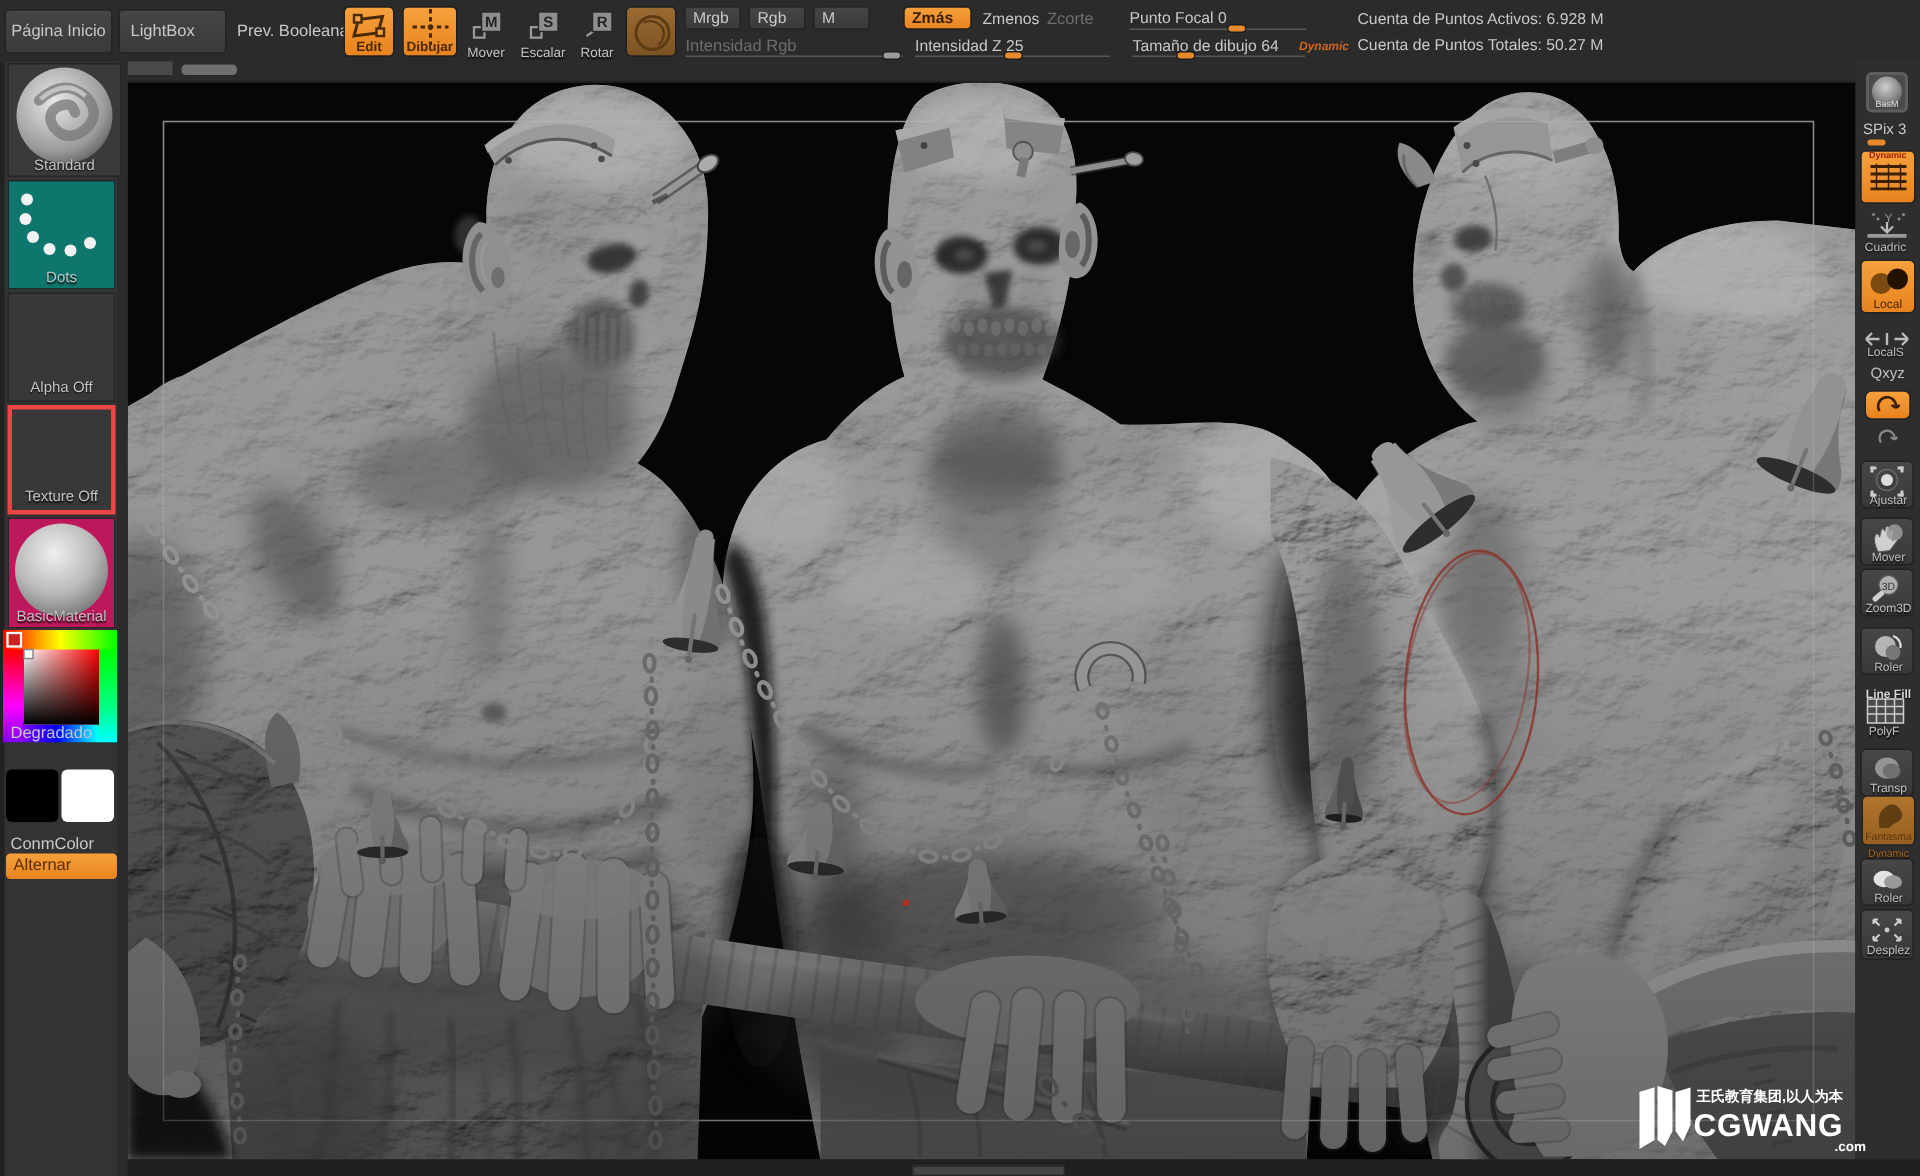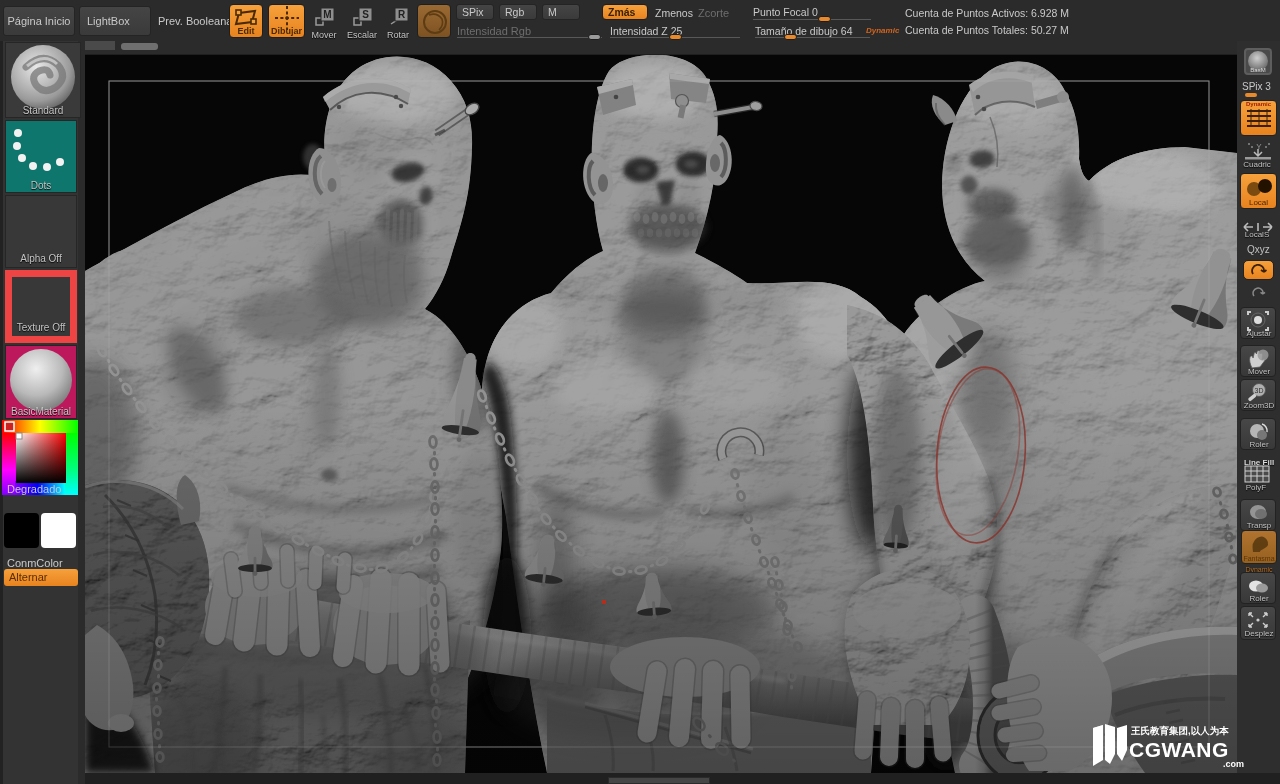--- a/index.html
+++ b/index.html
@@ -803,21 +803,21 @@
       <span class="sideLbl" style="bottom:-2px;font-size:9px;">Rotar</span>
     </div>
 
     <div class="abs" style="left:417px;top:4px;width:34px;height:34px;background:linear-gradient(#9a6a33,#7d5222);border:1px solid #1f1f1f;border-radius:4px;">
       <svg width="28" height="28" viewBox="0 0 28 28" style="position:absolute;left:3px;top:3px;">
         <circle cx="14" cy="14" r="11" fill="none" stroke="#5d3c14" stroke-width="2"></circle>
         <path d="M8 7 q8 -3 13 4 q2 6 -3 11" fill="none" stroke="#5d3c14" stroke-width="1.6"></path>
       </svg>
     </div>
 
-    <div class="btn abs" style="left:456px;top:4px;width:38px;height:16px;font-size:10.5px;justify-content:flex-start;padding-left:5px;">SPix</div>
+    <div class="btn abs" style="left:456px;top:4px;width:38px;height:16px;font-size:10.5px;justify-content:flex-start;padding-left:5px;">Mrgb</div>
     <div class="btn abs" style="left:499px;top:4px;width:38px;height:16px;font-size:10.5px;justify-content:flex-start;padding-left:5px;">Rgb</div>
     <div class="btn abs" style="left:542px;top:4px;width:38px;height:16px;font-size:10.5px;justify-content:flex-start;padding-left:5px;">M</div>
     <div class="abs dim" style="left:457px;top:25px;font-size:11px;">Intensidad Rgb</div>
     <div class="track" style="left:457px;top:37px;width:145px;"></div>
     <div class="knob" style="left:588px;top:34px;"></div>
 
     <div class="obtn abs" style="left:602px;top:4px;width:46px;height:16px;display:flex;align-items:center;padding-left:5px;font-size:10.5px;font-weight:bold;">Zmás</div>
     <div class="lbl abs" style="left:655px;top:7px;">Zmenos</div>
     <div class="abs dim" style="left:698px;top:7px;font-size:11px;">Zcorte</div>
     <div class="lbl abs" style="left:610px;top:25px;">Intensidad Z 25</div>
@@ -870,21 +870,21 @@
             <circle cx="54" cy="41" r="4"></circle>
         </g>
       </svg>
       <div class="sideLbl" style="bottom:1px;">Dots</div>
     </div>
 
     <div class="abs" style="left:5px;top:154px;width:72px;height:73px;background:#383838;border:1px solid #262626;">
       <div class="sideLbl" style="bottom:3px;">Alpha Off</div>
     </div>
 
-    <div class="abs" style="left:5px;top:229px;width:72px;height:73px;background:#383838;border:7px solid #ef4444;">
+    <div class="abs" style="left:5px;top:229px;width:72px;height:73px;background:#383838;border:3px solid #ef4444;">
       <div class="sideLbl" style="bottom:3px;">Texture Off</div>
     </div>
 
     <div class="abs" style="left:5px;top:304px;width:72px;height:74px;background:#be185d;border:1px solid #262626;">
       <svg width="70" height="72" viewBox="0 0 70 72">
         <defs>
           <radialGradient id="matg" cx="42%" cy="32%" r="78%">
             <stop offset="0" stop-color="#efefef"></stop>
               <stop offset="0.55" stop-color="#b9b9b9"></stop>
               <stop offset="1" stop-color="#6a6a6a"></stop>

